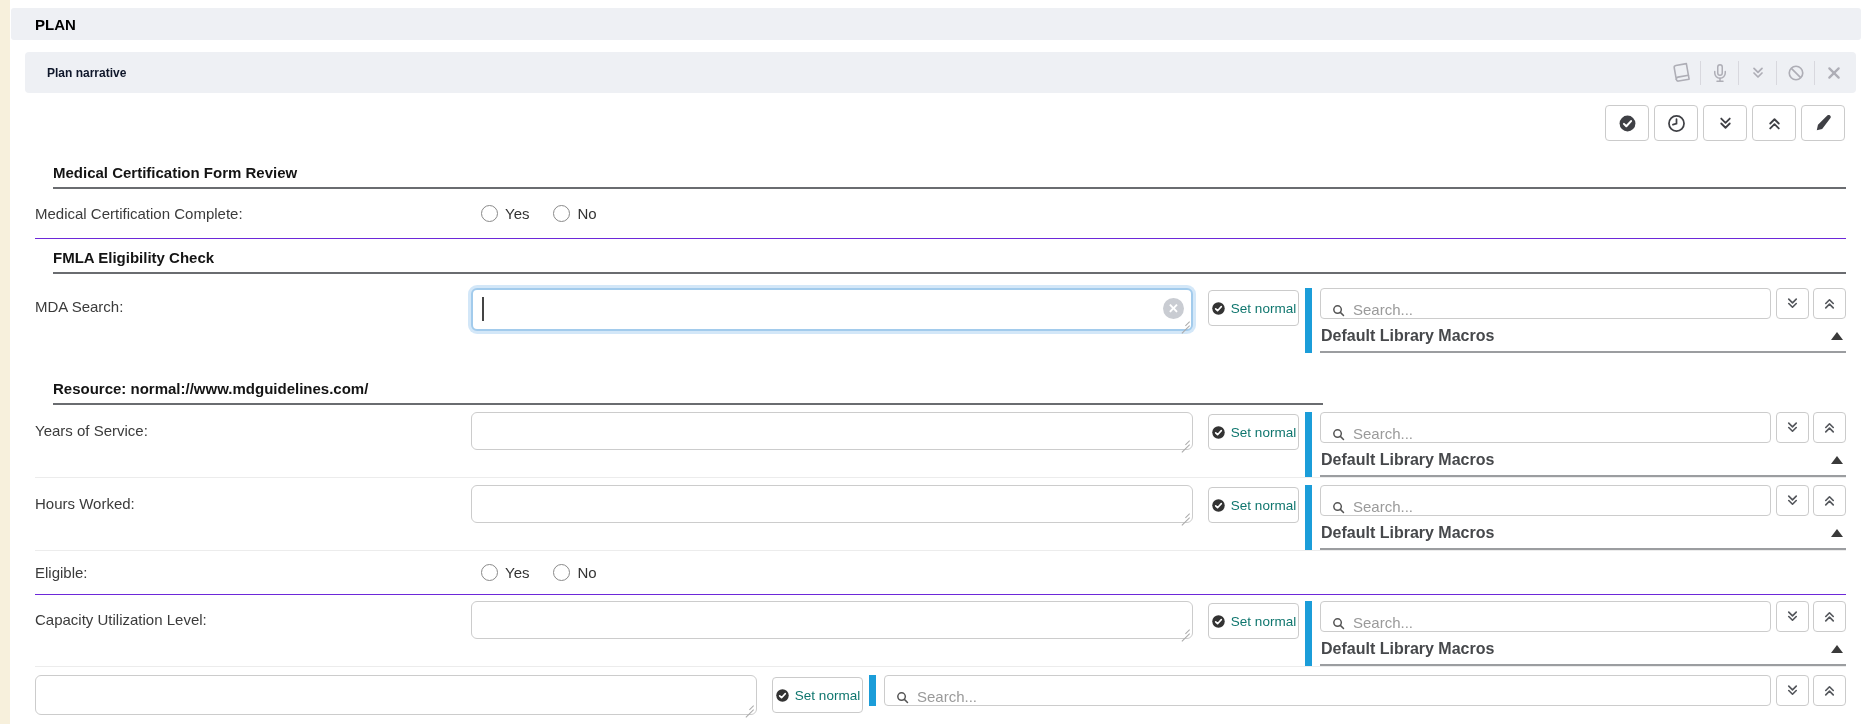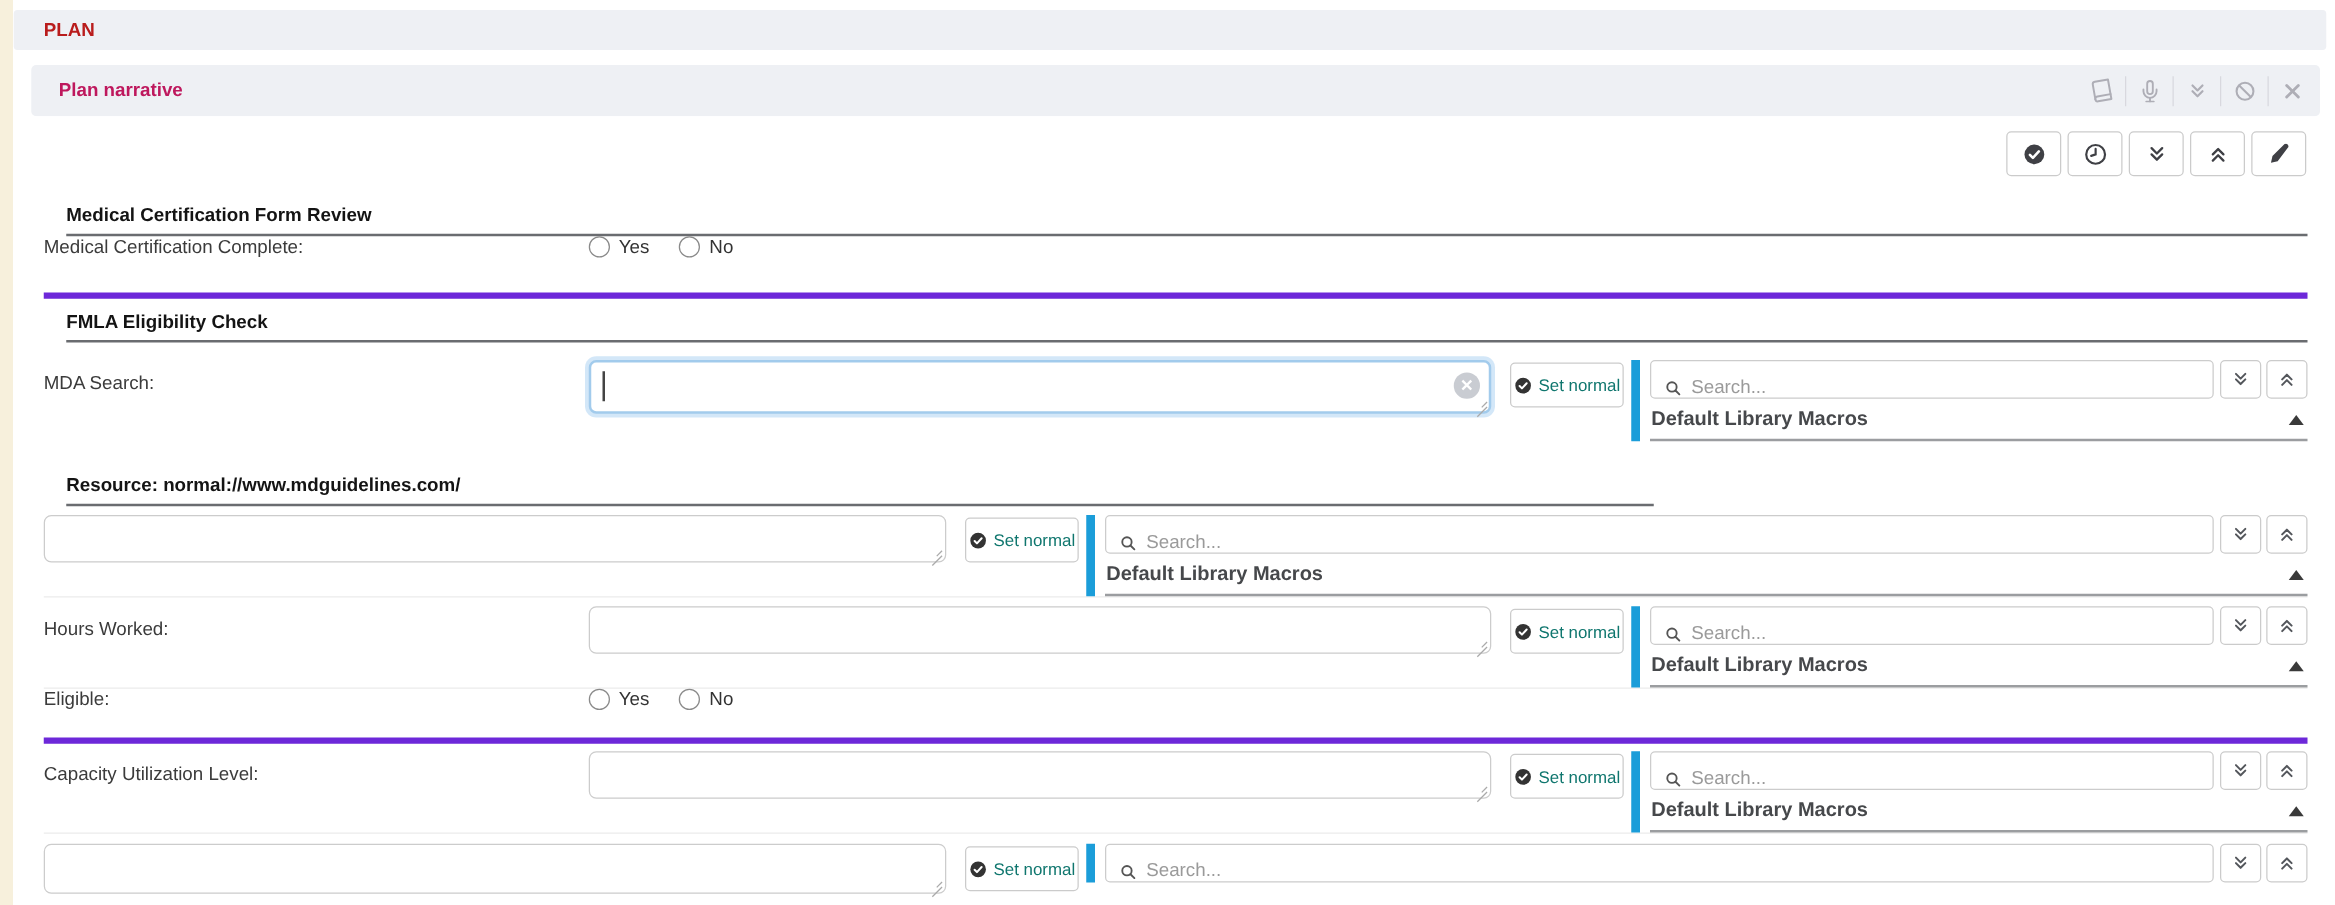--- a/index.html
+++ b/index.html
@@ -1,45 +1,45 @@
 <!DOCTYPE html>
 <html><head>
 <meta charset="utf-8">
 <style>
   * { box-sizing: border-box; margin: 0; padding: 0; }
   html, body { width: 1868px; height: 724px; overflow: hidden; background: #fff;
     font-family: "Liberation Sans", sans-serif; }
   .left-strip { position: fixed; left: 0; top: 0; width: 10px; height: 724px; background: #f7f0dc; }
 
   .plan-bar { margin: 8px 7px 0 11px; height: 32px; background: #eef0f4; border-radius: 3px;
-    display: flex; align-items: center; padding-left: 24px; font-size: 15px; font-weight: bold; color: #b91c1c; }
+    display: flex; align-items: center; padding-left: 24px; font-size: 15px; font-weight: bold; color: #000000; }
 
   .panel { margin: 12px 12px 0 25px; }
   .panel-header { height: 41px; background: #eef0f4; border-radius: 4px; display: flex;
     align-items: center; padding: 0 4px 0 22px; }
-  .panel-title { font-size: 15px; font-weight: bold; color: #be185d; flex: 1; }
+  .panel-title { font-size: 12px; font-weight: bold; color: #0f172a; flex: 1; }
   .hicons { display: flex; align-items: center; }
   .hicon { width: 38px; height: 24px; display: flex; align-items: center; justify-content: center;
     color: #aeaeb6; cursor: pointer; }
   .hicon + .hicon { border-left: 1px solid #d8d8de; }
 
   .panel-body { background: #fff; }
   .content { margin: 0 10px; }
 
   .toolbar { display: flex; justify-content: flex-end; gap: 5px; padding: 12px 1px 0 0; }
   .tbtn { width: 44px; height: 36px; background: #fff; border: 1px solid #cbcbcb; border-radius: 4px;
     display: flex; align-items: center; justify-content: center; color: #3f4045; cursor: pointer; }
 
   .section-title { font-size: 15px; font-weight: bold; color: #141414; padding-bottom: 6px;
     border-bottom: 2px solid #6a6c70; margin-left: 18px; }
   .st-first { margin-top: 23px; }
   .st-fmla { margin-top: 10px; }
   .st-resource { margin-top: 27px; width: 1270px; }
 
-  .radio-row { height: 50px; display: flex; align-items: flex-start; border-bottom: 5px solid #6d28d9; }
+  .radio-row { height: 50px; display: flex; align-items: center; border-bottom: 1px solid #6d28d9; gap: 10px; }
   .row-label { width: 436px; font-size: 15px; color: #3b3b3b; }
   .radio-group { display: flex; align-items: center; gap: 24px; }
   .radio-opt { display: flex; align-items: center; font-size: 15px; color: #333; }
   .radio-circle { width: 17px; height: 17px; border: 1.5px solid #8a8a8a; border-radius: 50%;
     background: #fff; margin-right: 7px; cursor: pointer; flex: 0 0 auto; }
 
   .macro-row { display: flex; align-items: flex-start; padding-top: 7px; }
   .macro-row .row-label { padding-top: 10px; }
   .macro-row.divided { border-bottom: 1px solid #ececec; }
   .mt14 { padding-top: 14px; }
@@ -232,20 +232,21 @@
               <span class="macros-title">Default Library Macros</span>
               <span class="caret-up"></span>
             </div>
           </div>
         </div>
       </div>
 
       <div class="section-title st-resource">Resource: normal://www.mdguidelines.com/</div>
 
       <div class="macro-row divided">
+        <span class="row-label">Years of Service:</span>
         <div class="ta-wrap">
           <textarea class="ta" style=""></textarea>
           <span class="grip"></span>
         </div>
         <button class="set-normal">
           <svg width="15" height="15" viewBox="0 0 24 24">
               <circle cx="12" cy="12" r="10" fill="#333"></circle>
               <polyline points="7.5 12.5 10.5 15.5 16.5 9" fill="none" stroke="#fff" stroke-width="2.6" stroke-linecap="round" stroke-linejoin="round"></polyline>
             </svg>
           <span>Set normal</span>

